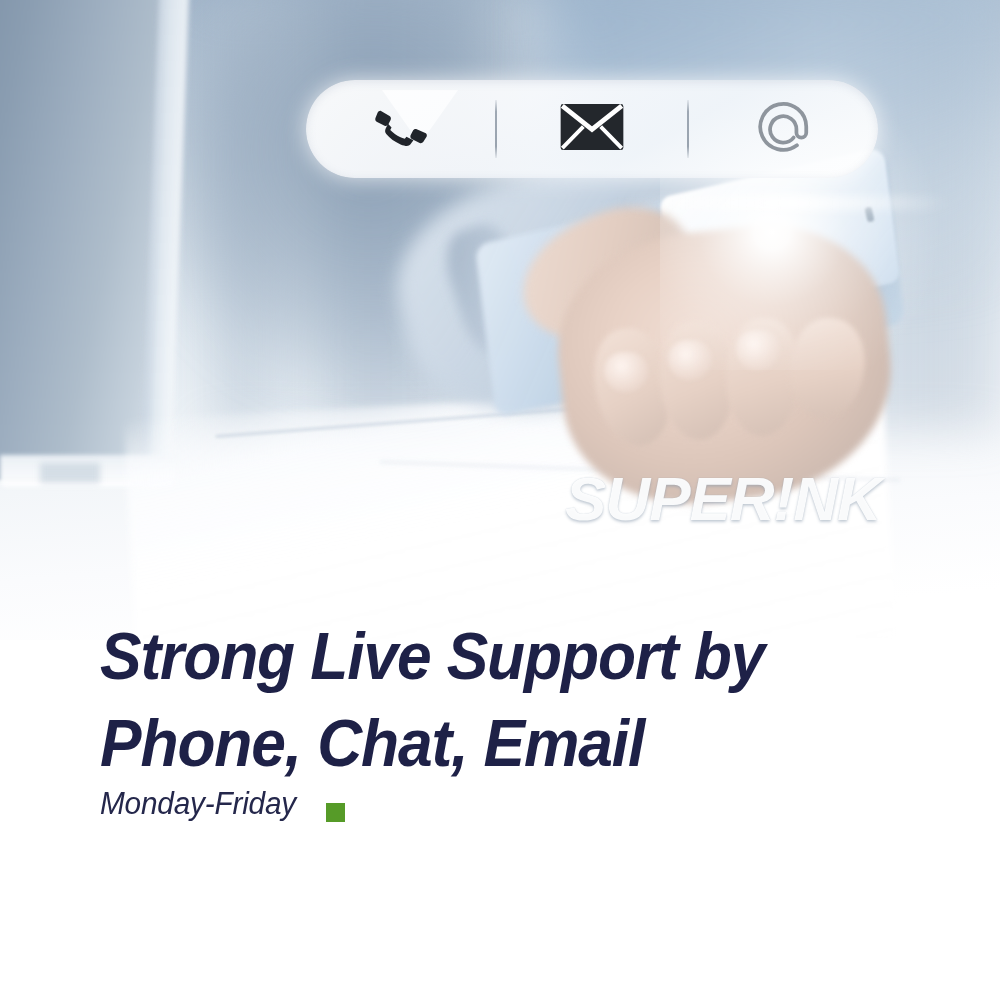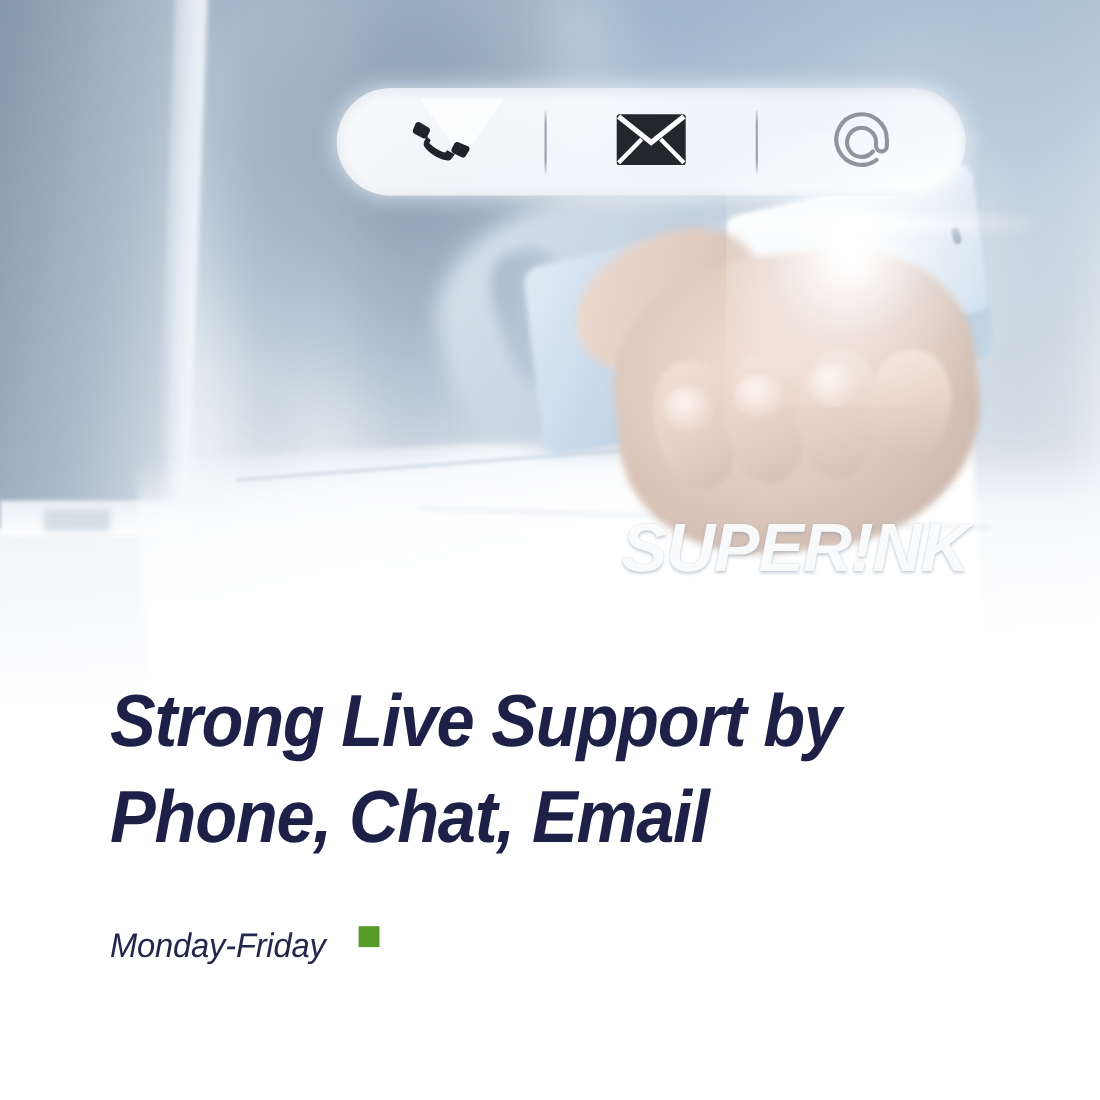--- a/index.html
+++ b/index.html
@@ -418,22 +418,21 @@
     line-height: 1.30;
     letter-spacing: -1.2px;
     transform: scaleX(0.93);
     transform-origin: left center;
     white-space: nowrap;
   }
   .headline .hl-line { display: block; }
 
   .subrow {
     display: flex;
-    align-items: flex-start;
-    margin-top: 56px;
+    align-items: flex-end;
   }
   .subline {
     color: #24274b;
     font-family: "Liberation Sans", sans-serif;
     font-weight: 400;
     font-size: 31px;
     letter-spacing: -0.2px;
     transform: scaleX(0.96);
     transform-origin: left center;
     white-space: nowrap;

